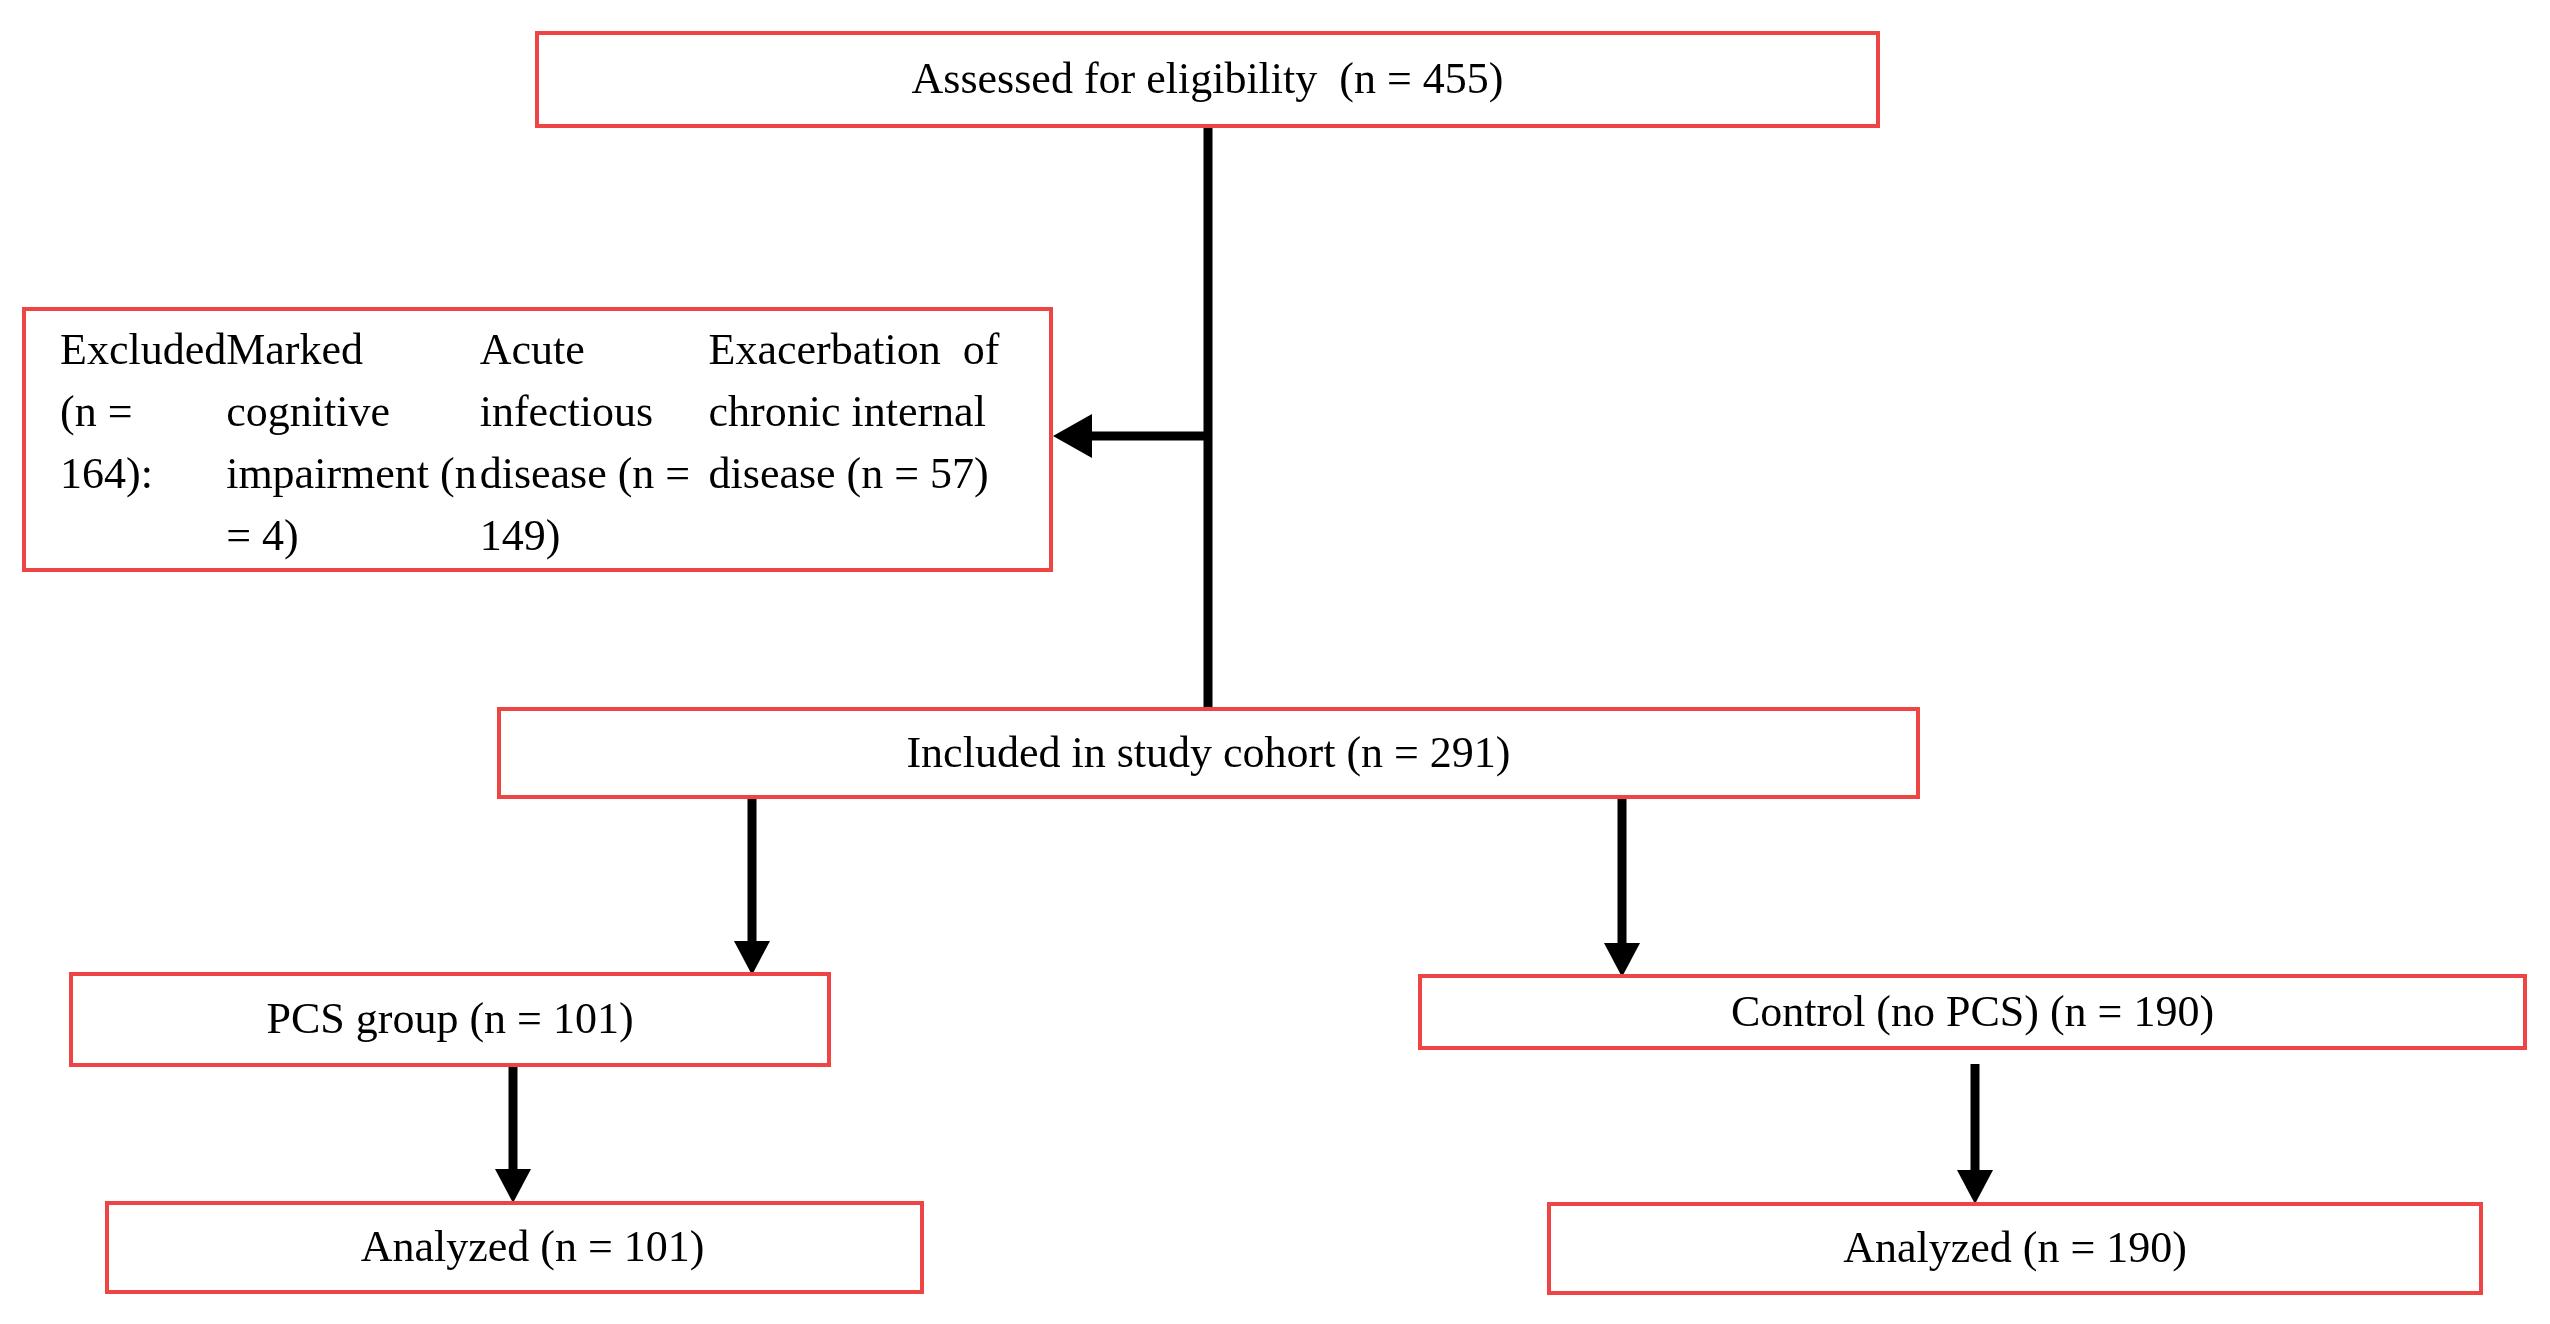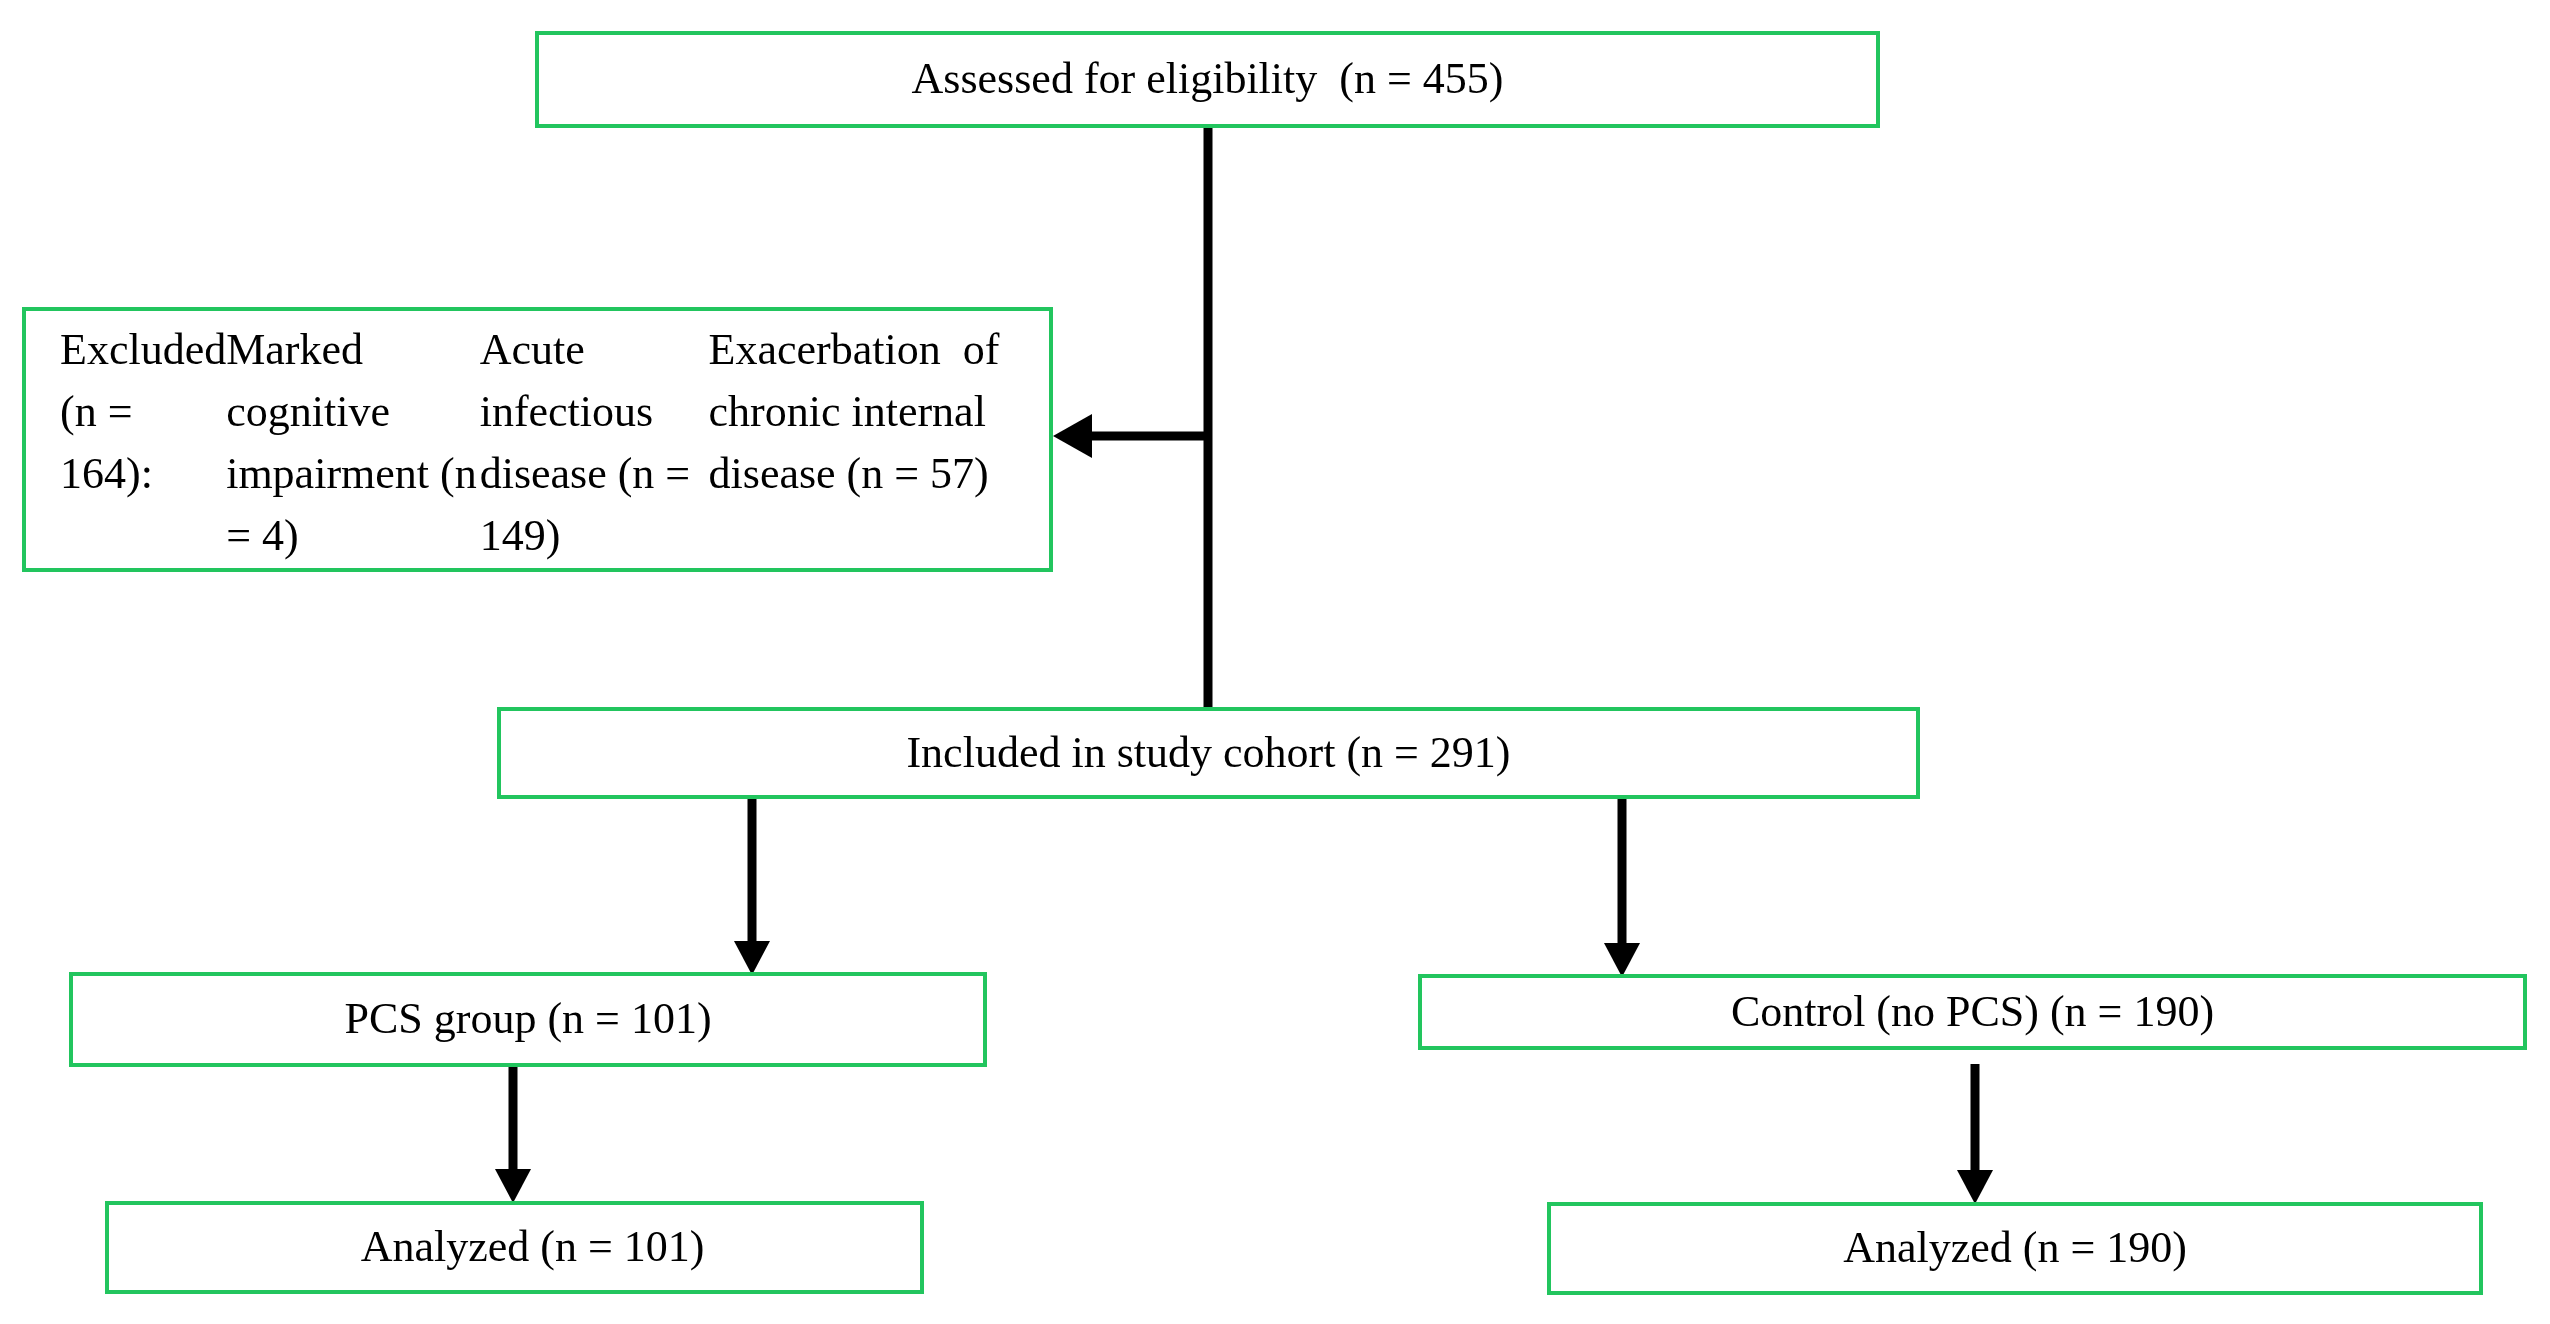--- a/index.html
+++ b/index.html
@@ -13,21 +13,21 @@
     height: 1324px;
     background: #ffffff;
     font-family: "Liberation Serif", "DejaVu Serif", serif;
     color: #000000;
     overflow: hidden;
   }
   .node {
     position: absolute;
     box-sizing: border-box;
     background: #ffffff;
-    border: 4px solid #22c55e;
+    border: 4px solid #ef4444;
     display: flex;
     align-items: center;
     justify-content: center;
     font-size: 44px;
     line-height: 1.2;
     white-space: pre-wrap;
     text-align: center;
     z-index: 2;
   }
   .node.multiline {
@@ -38,21 +38,21 @@
     text-align: left;
   }
   .node.multiline .line {
     display: block;
     line-height: 62px;
     white-space: pre-wrap;
   }
   #node-assessed        { left: 535px;  top: 31px;   width: 1345px; height: 97px; }
   #node-excluded        { left: 22px;   top: 307px;  width: 1031px; height: 265px; }
   #node-included        { left: 497px;  top: 707px;  width: 1423px; height: 92px; }
-  #node-pcs             { left: 69px;   top: 972px;  width: 918px;  height: 95px; }
+  #node-pcs             { left: 69px;   top: 972px;  width: 762px;  height: 95px; }
   #node-control         { left: 1418px; top: 974px;  width: 1109px; height: 76px; }
   #node-analyzed-pcs    { left: 105px;  top: 1201px; width: 819px;  height: 93px; padding-left: 36px; }
   #node-analyzed-control{ left: 1547px; top: 1202px; width: 936px;  height: 93px; }
   #connectors {
     position: absolute;
     left: 0;
     top: 0;
     width: 2550px;
     height: 1324px;
     z-index: 1;

